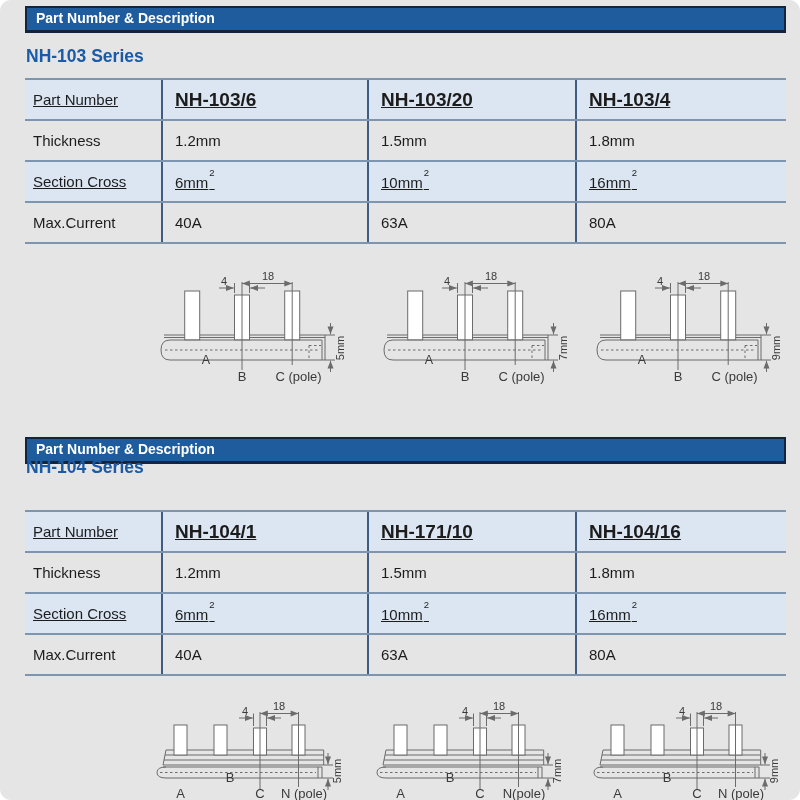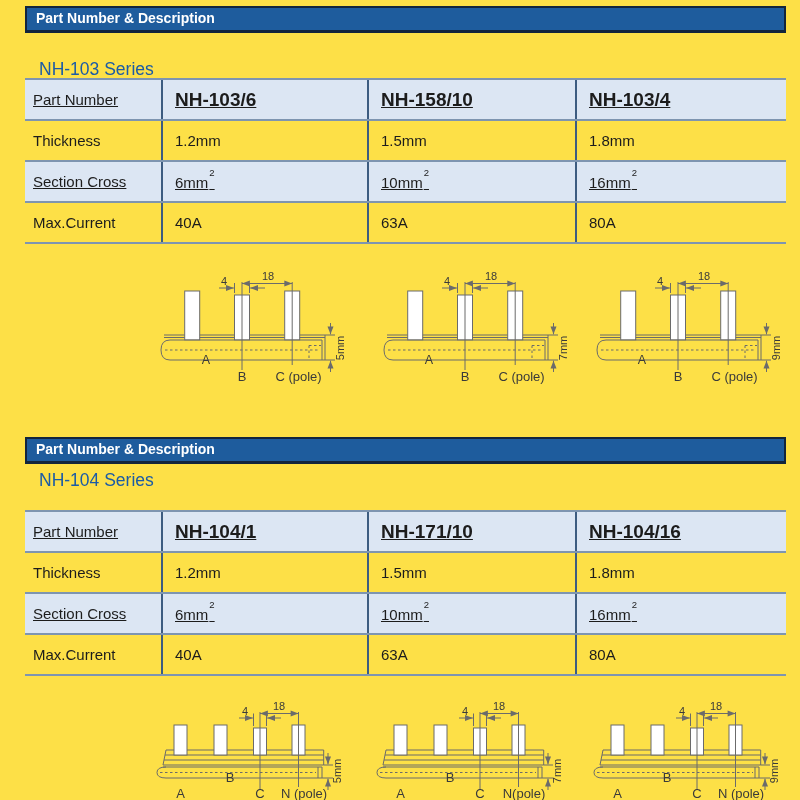--- a/index.html
+++ b/index.html
@@ -1,22 +1,22 @@
 <!DOCTYPE html>
 <html style="--banner_bg: #1e5c9d; --banner_border: #12253c; --banner_text: #ffffff; --title_text: #1b5ba6; --row_shade: #dce6f3; --border_horizontal: #7e95b0; --border_vertical: #3d5c80; --table_text: #1c1c1c; --drawing_line: #6b6b6b; --drawing_text: #3a3a3a;"><head>
 <meta charset="utf-8">
 <style>
   html,body{margin:0;padding:0;background:#fff;}
-  .page{position:relative;width:800px;height:800px;background:#fde047;overflow:hidden;
-        font-family:"Liberation Sans","DejaVu Sans",sans-serif;}
+  .page{position:relative;width:800px;height:800px;background:#e5e5e5;overflow:hidden;
+        font-family:"Liberation Sans","DejaVu Sans",sans-serif;border-radius:11px;}
   .banner{position:absolute;left:25px;width:761px;height:27px;box-sizing:border-box;
           background:var(--banner_bg);border:2px solid var(--banner_border);border-bottom-width:3px;
           color:var(--banner_text);font-weight:bold;font-size:14px;line-height:21px;padding-left:9px;}
   .banner.s0{top:6px}.banner.s1{top:437px}
-  .series{position:absolute;left:26px;margin:13px;font-size:17.5px;font-weight:normal;color:var(--title_text);}
+  .series{position:absolute;left:26px;margin:0;font-size:17.5px;font-weight:bold;color:var(--title_text);}
   .series.s0{top:46px}.series.s1{top:457px}
   table.spec{position:absolute;left:25px;width:761px;border-collapse:collapse;table-layout:fixed;}
   table.spec.s0{top:78px}.spec.s1{top:510px}
   table.spec td{height:39px;border-top:2px solid var(--border_horizontal);border-bottom:2px solid var(--border_horizontal);
                 color:var(--table_text);font-size:15px;vertical-align:middle;padding:0 4px 0 12px;white-space:nowrap;}
   table.spec td.rowlabel{padding-left:8px;}
   table.spec td + td{border-left:2px solid var(--border_vertical);}
   table.spec tr.shaded td{background:var(--row_shade);text-decoration:underline;}
   table.spec td.pn{font-weight:bold;font-size:19px;}
   table.spec sup{font-size:9.5px;position:relative;top:-6px;margin-left:1px;}
@@ -40,21 +40,21 @@
     <colgroup>
         <col style="width:137px">
         <col style="width:206px">
         <col style="width:208px">
         <col style="width:210px">
       </colgroup>
     <tbody>
         <tr class="shaded">
           <td class="rowlabel">Part Number</td>
           <td class="pn"><span>NH-103/6</span></td>
-          <td class="pn"><span>NH-158/10</span></td>
+          <td class="pn"><span>NH-103/20</span></td>
           <td class="pn"><span>NH-103/4</span></td>
         </tr>
         <tr>
           <td class="rowlabel">Thickness</td>
           <td><span>1.2mm</span></td>
           <td><span>1.5mm</span></td>
           <td><span>1.8mm</span></td>
         </tr>
         <tr class="shaded">
           <td class="rowlabel">Section Cross</td>

